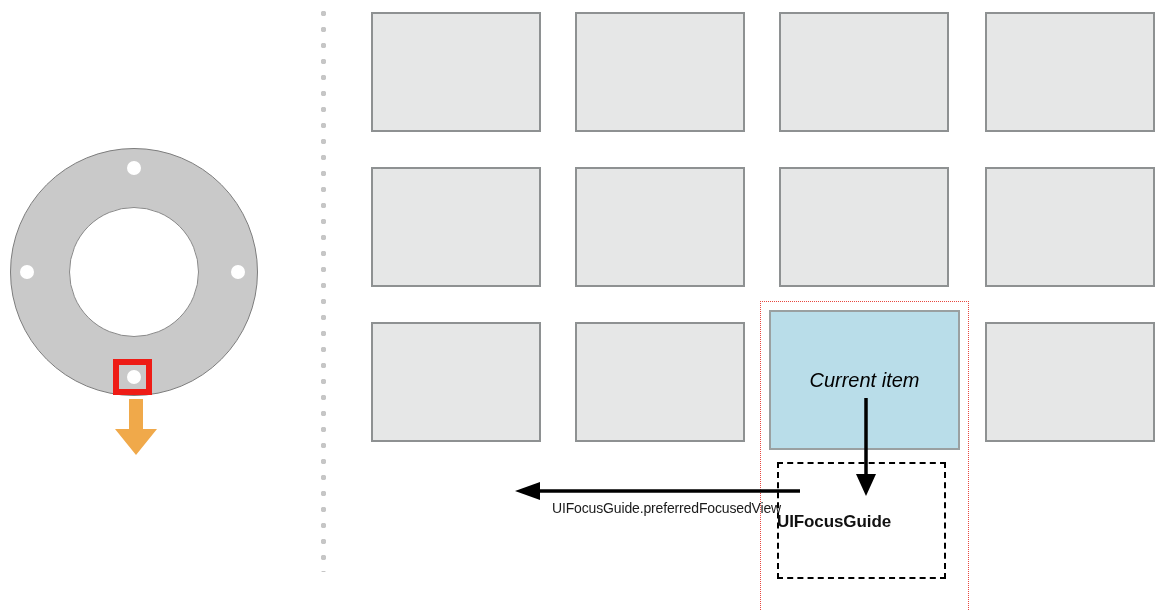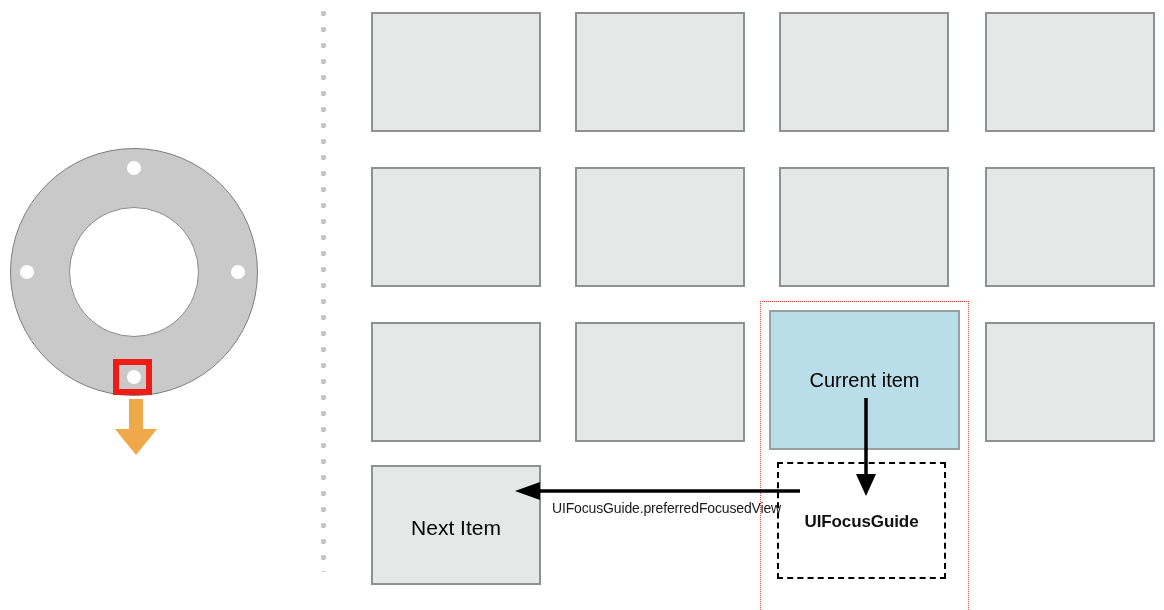--- a/index.html
+++ b/index.html
@@ -129,21 +129,20 @@
     height: 117px;
     border: 2px dashed #000000;
     box-sizing: border-box;
     background: transparent;
   }
   #focus-guide-label {
     position: absolute;
     left: 777px;
     top: 512px;
     width: 169px;
-    text-align: center;
     font-size: 17px;
     font-weight: bold;
     color: #111111;
     letter-spacing: -0.1px;
   }
 
   
   #focus-region {
     position: absolute;
     left: 760px;
@@ -212,28 +211,25 @@
 
   <div class="card" style="left:371px; top:167px;"></div>
   <div class="card" style="left:575px; top:167px;"></div>
   <div class="card" style="left:779px; top:167px;"></div>
   <div class="card" style="left:985px; top:167px;"></div>
 
   <div class="card" style="left:371px; top:322px;"></div>
   <div class="card" style="left:575px; top:322px;"></div>
 
   <div class="card blue" style="left:769px; top:310px; width:191px; height:140px;">
-    <div class="card-label" style="top:57px;">Current item</div>
+    <div class="card-label" style="top:57px;font-style:italic;">Current item</div>
   </div>
 
   <div class="card" style="left:985px; top:322px;"></div>
 
-  <div class="card" style="left:371px; top:465px;">
-    <div class="card-label" style="top:49px; font-size:21px;">Next Item</div>
-  </div>
 
   <div id="focus-guide-box"></div>
   <div id="focus-guide-label">UIFocusGuide</div>
 
   <svg id="annotations" viewBox="0 0 1164 610" xmlns="http://www.w3.org/2000/svg">
 
     <g>
       <line x1="866" y1="398" x2="866" y2="478" stroke="#000000" stroke-width="3.5"></line>
       <polygon points="856,474 876,474 866,496" fill="#000000"></polygon>
     </g>

